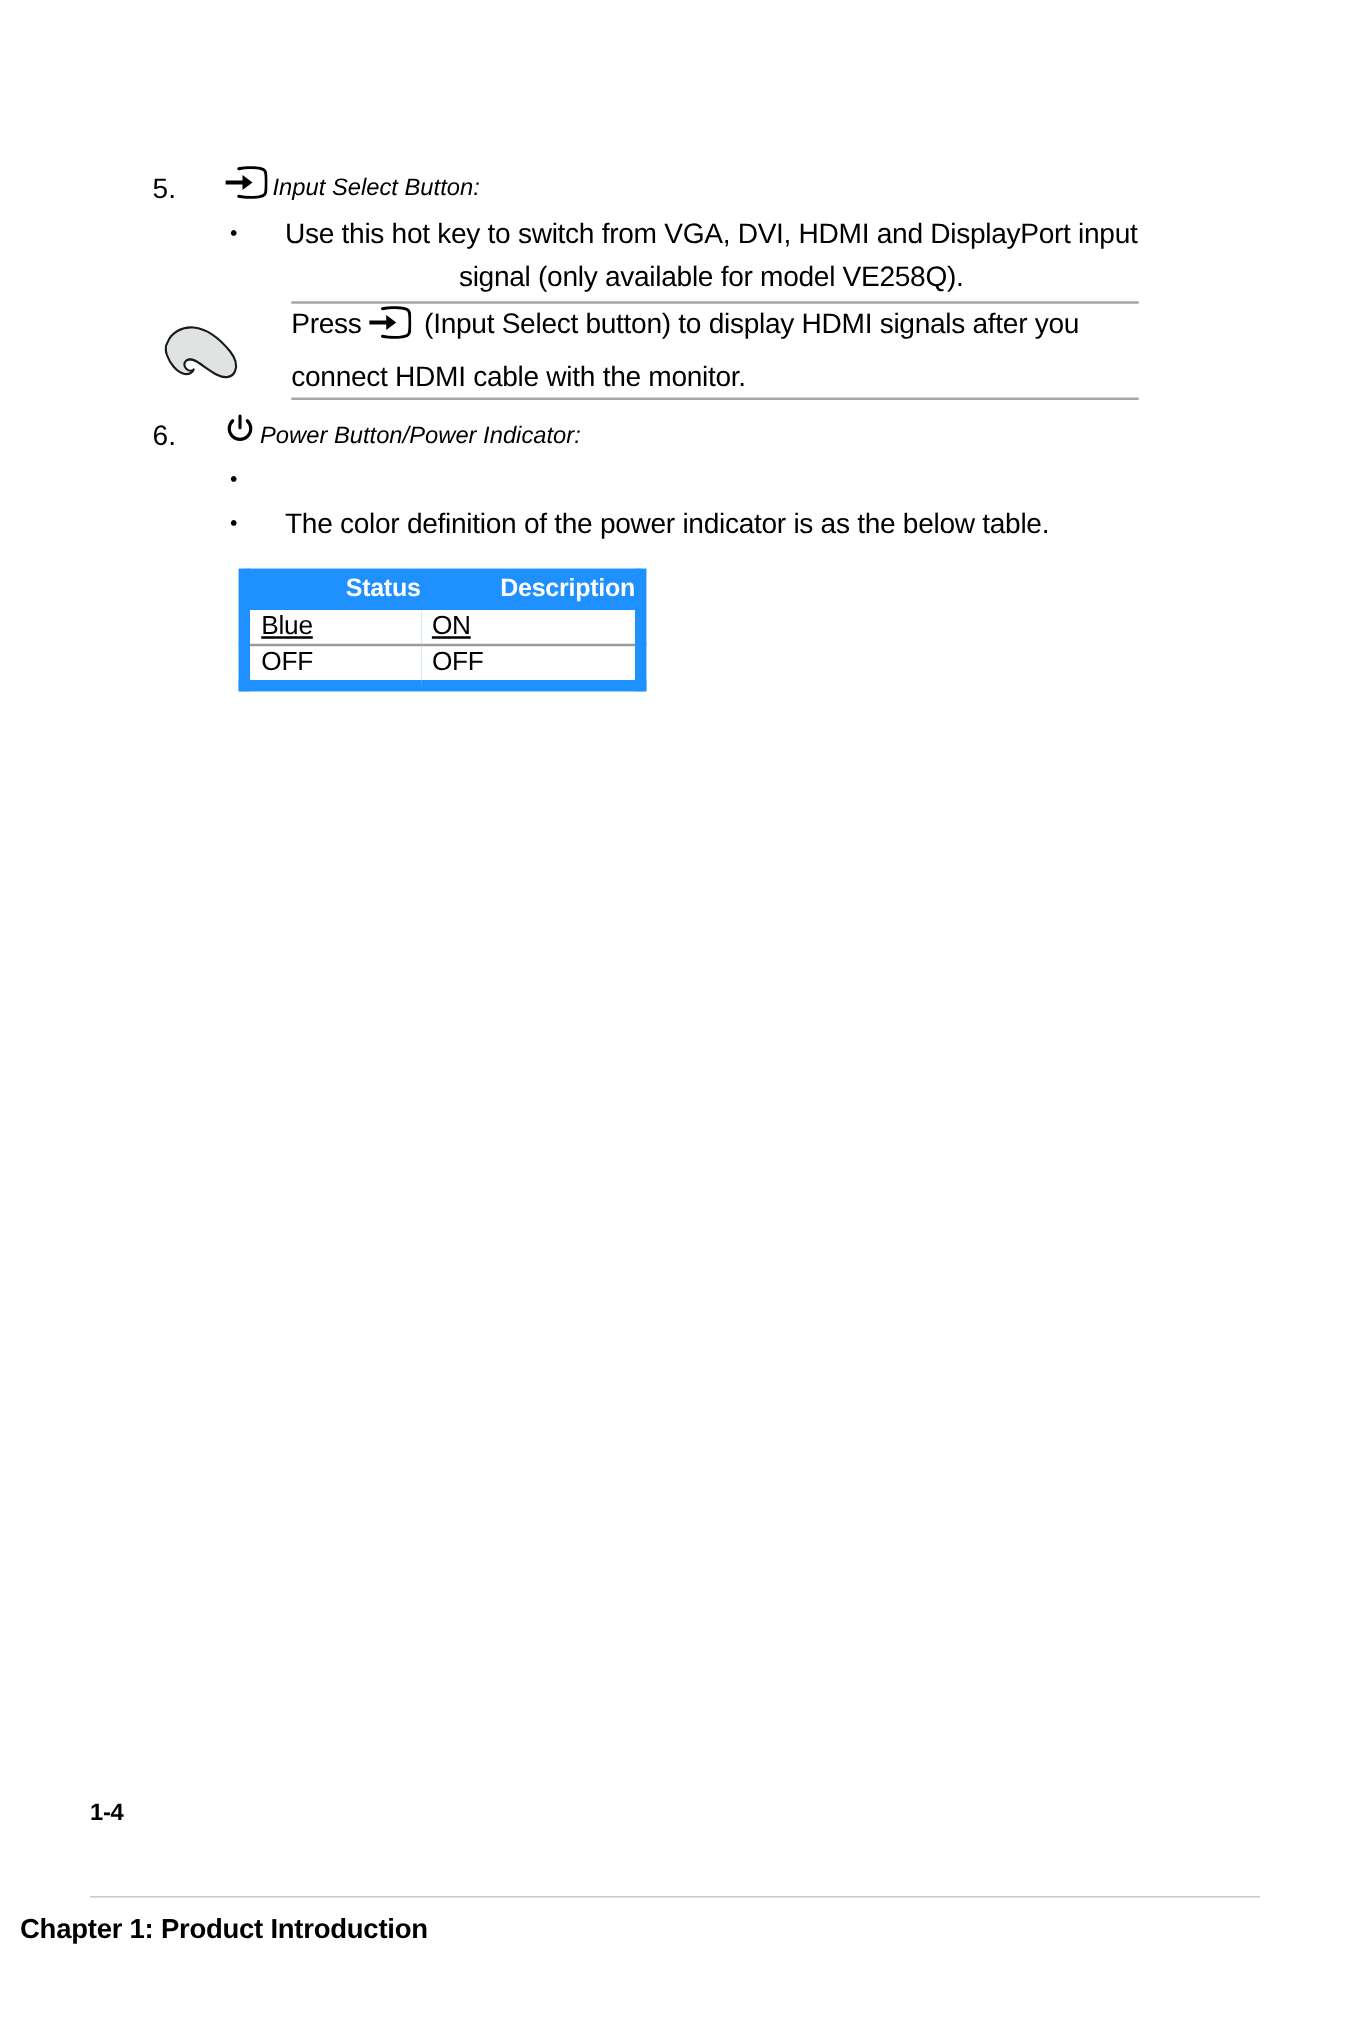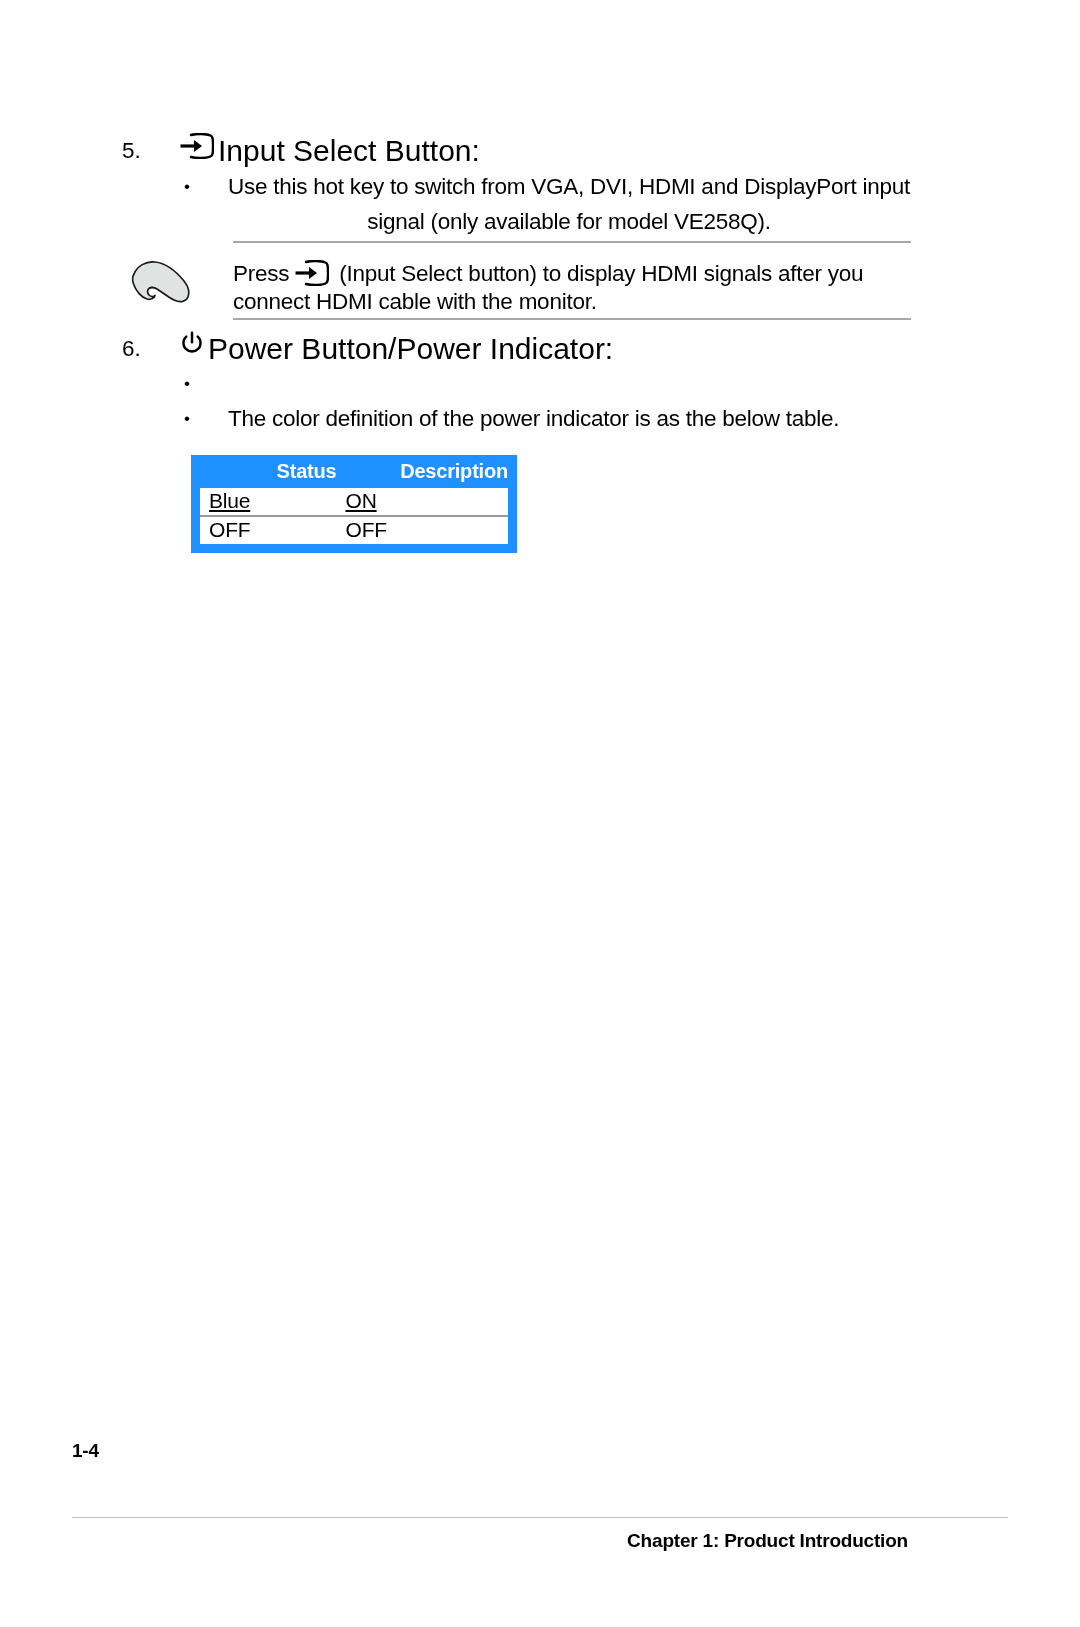--- a/index.html
+++ b/index.html
@@ -29,23 +29,24 @@
     width: 58px;
     flex: 0 0 58px;
     font-size: 22.5px;
     line-height: 35px;
   }
   .item-body {
     display: flex;
     align-items: flex-start;
   }
   .item-heading-text {
-    font-size: 30px;
+    font-size: 19px;
     line-height: 35px;
     white-space: nowrap;
+    font-style: italic;
   }
 
   
   .bullet-row {
     position: absolute;
     display: flex;
     align-items: flex-start;
   }
   .bullet-dot {
     width: 48px;
@@ -156,25 +157,24 @@
   .footer-left {
     position: absolute;
     left: 72px;
     top: 1440px;
     font-size: 19px;
     font-weight: bold;
     letter-spacing: -0.2px;
   }
   .footer-right {
     position: absolute;
-    left: 0;
+    left: 16px;
     top: 1530px;
     width: 908px;
-    text-align: right;
-    font-size: 19px;
+    font-size: 22px;
     font-weight: bold;
     letter-spacing: -0.2px;
   }
 </style>
 </head>
 <body>
 
 <div class="page">
 
   <div class="item" style="left:122px; top:133px;">
@@ -204,21 +204,21 @@
 
     <span class="icon-note-hand" style="left:128px; top:256px;">
       <svg width="64" height="54" viewBox="0 0 64 54" xmlns="http://www.w3.org/2000/svg">
         <path d="M6 18 C9 10, 18 5, 27 6 C37 7, 47 14, 56 25 C60 30, 62 36, 60 41 C58 46, 52 47, 46 44
                  C40 41, 34 36, 29 33 C26 31.3, 23 31, 21 32.5 C19 34, 19 37, 21 39 C23 41, 26 41, 27 39.5
                  C26.5 42, 23 44, 19 43 C13.5 41.6, 8 35, 5.5 28 C4.2 24.2, 4.3 20.8, 6 18 Z" fill="#dfe3e2" stroke="#1a1a1a" stroke-width="1.7" stroke-linejoin="round"></path>
         <path d="M21 32.5 C23 31, 26 31.3, 29 33" fill="none" stroke="#1a1a1a" stroke-width="1.4"></path>
       </svg>
     </span>
 
-    <div class="note-text" style="left:233px; top:256px;">
+    <div class="note-text" style="left:233px; top:241px;">
       <span>Press</span>
       <span class="icon-input-select">
         <svg width="34" height="26" viewBox="0 0 34 26" xmlns="http://www.w3.org/2000/svg">
           <path d="M11 2 C17 0.5, 26 0.5, 30.5 2.5 C32.5 3.4, 33 5, 33 13 C33 21, 32.5 22.6, 30.5 23.5 C26 25.5, 17 25.5, 11 24" fill="none" stroke="#000000" stroke-width="2.4" stroke-linecap="round"></path>
           <path d="M0.5 13 L19 13" stroke="#000000" stroke-width="3.2" stroke-linecap="butt"></path>
           <path d="M14 7 L22 13 L14 19 Z" fill="#000000"></path>
         </svg>
       </span>
       <span>(Input Select button) to display HDMI signals after you</span>
     </div>

